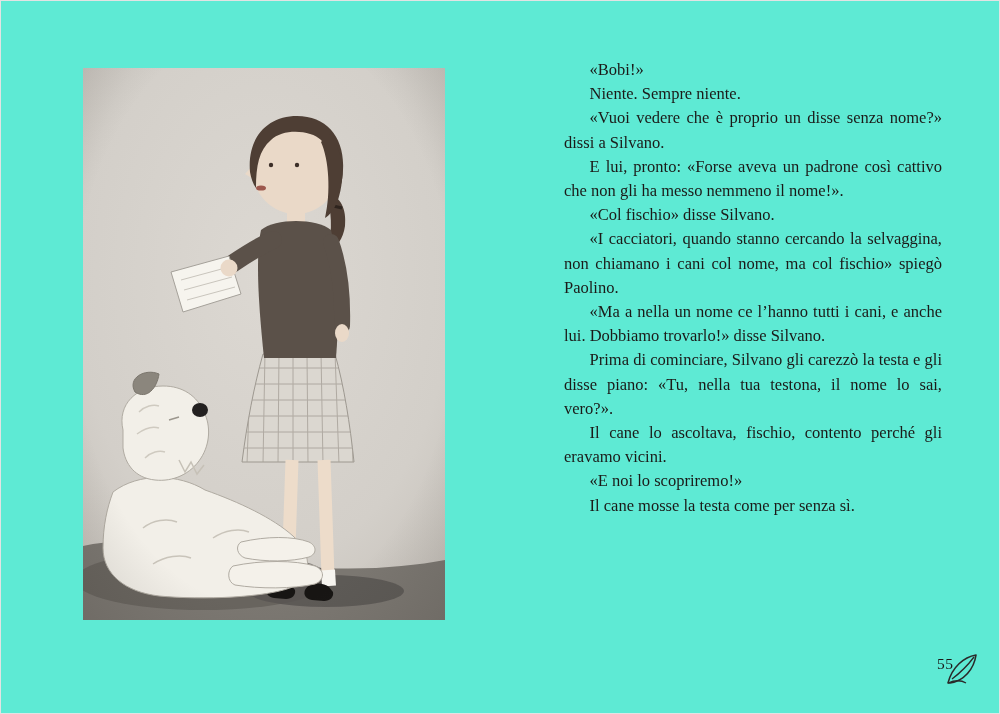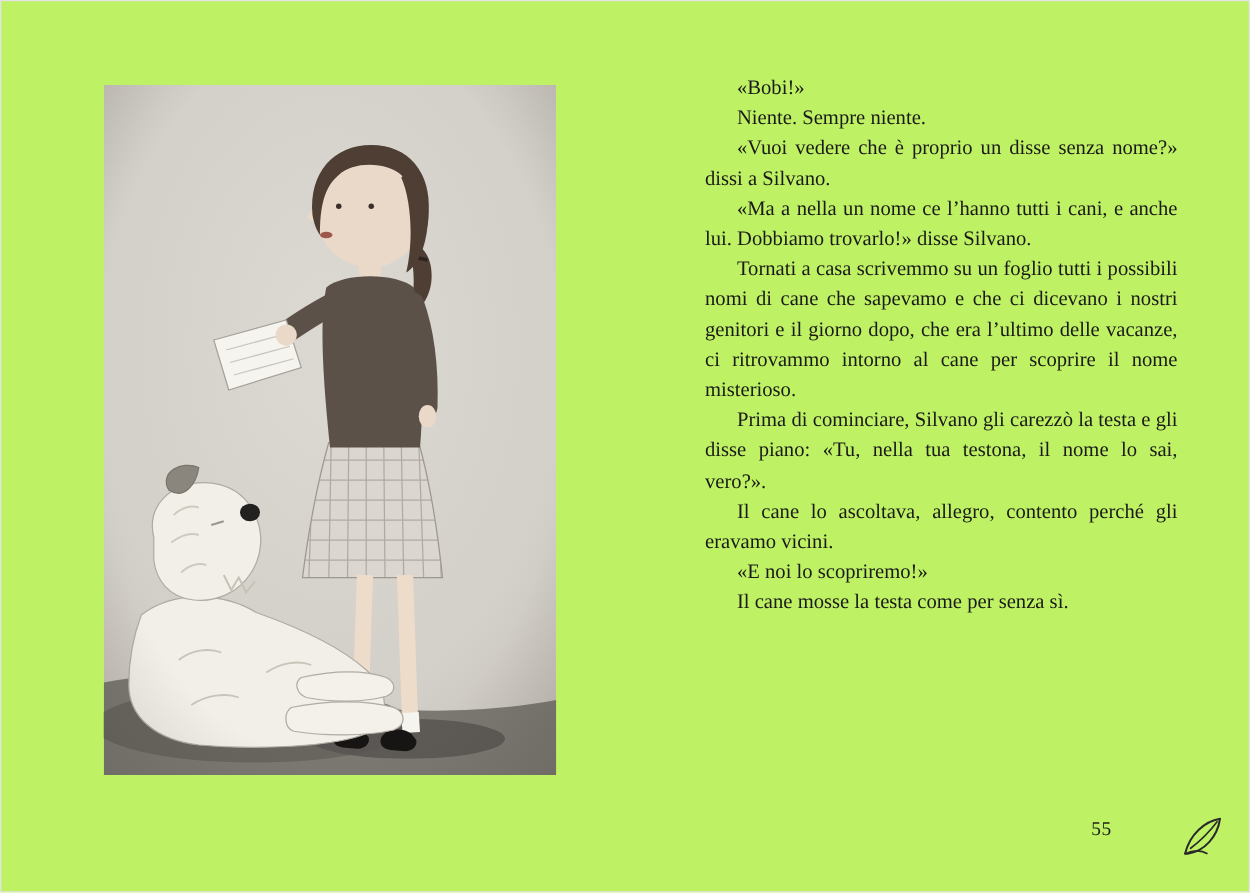--- a/index.html
+++ b/index.html
@@ -5,21 +5,21 @@
   html, body {
     margin: 0;
     padding: 0;
     background: #ffffff;
     font-family: "Liberation Serif", serif;
   }
   .page {
     position: relative;
     width: 1000px;
     height: 714px;
-    background: #bef264;
+    background: #5eead4;
     border: 1px solid #e3e3e3;
     box-sizing: border-box;
     overflow: hidden;
   }
   .illustration-frame {
     position: absolute;
     left: 82px;
     top: 67px;
     width: 362px;
     height: 552px;
@@ -34,21 +34,21 @@
     font-size: 16.5px;
     line-height: 24.2px;
     text-align: justify;
   }
   .text-column p {
     margin: 0;
     text-indent: 1.55em;
   }
   .page-number {
     position: absolute;
-    left: 872px;
+    left: 936px;
     top: 654px;
     font-size: 15.5px;
     color: #1b1a18;
     letter-spacing: 0.5px;
   }
   .publisher-logo {
     position: absolute;
     left: 941px;
     top: 648px;
     width: 40px;
@@ -166,24 +166,26 @@
       </g>
 
       <rect width="362" height="552" fill="url(#vign)"></rect>
     </svg>
   </figure>
 
   <div class="text-column">
     <p>«Bobi!»</p>
     <p>Niente. Sempre niente.</p>
     <p>«Vuoi vedere che è proprio un disse senza nome?» dissi a Silvano.</p>
+    <p>E lui, pronto: «Forse aveva un padrone così cattivo che non gli ha messo nemmeno il nome!».</p>
+    <p>«Col fischio» disse Silvano.</p>
+    <p>«I cacciatori, quando stanno cercando la selvaggina, non chiamano i cani col nome, ma col fischio» spiegò Paolino.</p>
     <p>«Ma a nella un nome ce l’hanno tutti i cani, e anche lui. Dobbiamo trovarlo!» disse Silvano.</p>
-    <p>Tornati a casa scrivemmo su un foglio tutti i possibili nomi di cane che sapevamo e che ci dicevano i nostri genitori e il giorno dopo, che era l’ultimo delle vacanze, ci ritrovammo intorno al cane per scoprire il nome misterioso.</p>
     <p>Prima di cominciare, Silvano gli carezzò la testa e gli disse piano: «Tu, nella tua testona, il nome lo sai, vero?».</p>
-    <p>Il cane lo ascoltava, allegro, contento perché gli eravamo vicini.</p>
+    <p>Il cane lo ascoltava, fischio, contento perché gli eravamo vicini.</p>
     <p>«E noi lo scopriremo!»</p>
     <p>Il cane mosse la testa come per senza sì.</p>
   </div>
 
   <span class="page-number">55</span>
   <svg class="publisher-logo" viewBox="0 0 40 40">
     <path d="M6,34 C10,18 22,8 34,6 C32,20 22,32 8,34 Z" fill="none" stroke="#2a2a2a" stroke-width="1.6" stroke-linejoin="round"></path>
     <path d="M10,30 C18,24 26,16 32,8" fill="none" stroke="#2a2a2a" stroke-width="1.3"></path>
     <path d="M6,34 C13,31 19,31 24,34" fill="none" stroke="#2a2a2a" stroke-width="1.3"></path>
   </svg>

